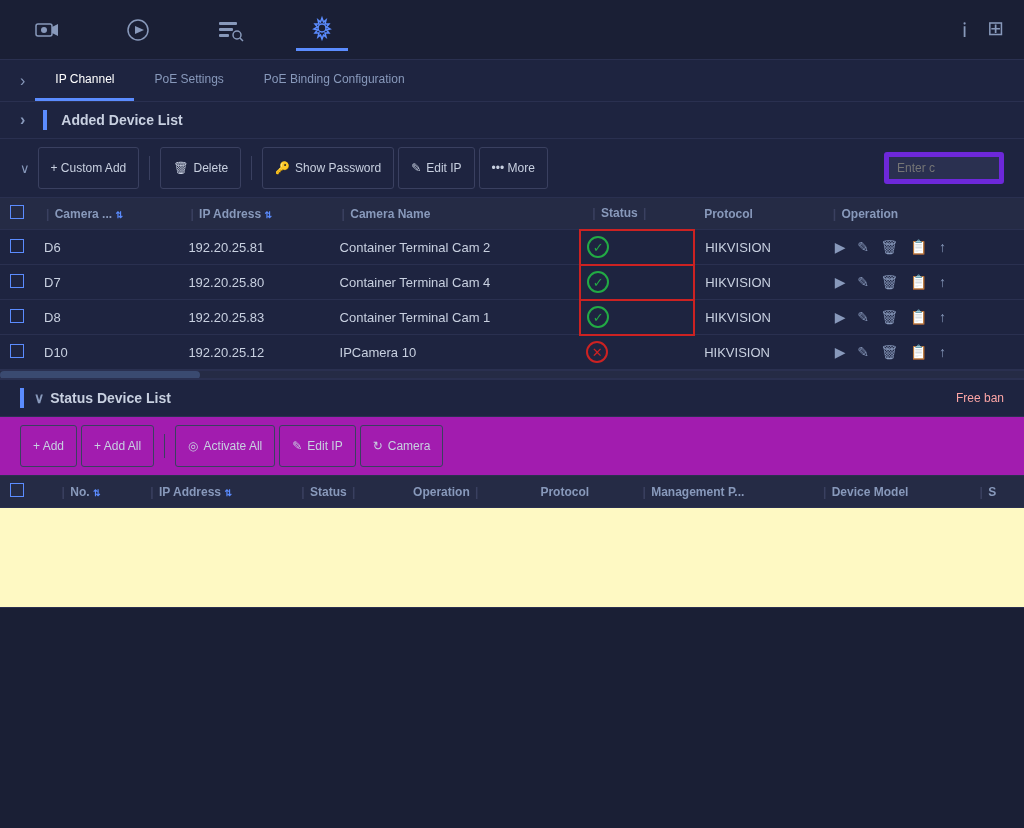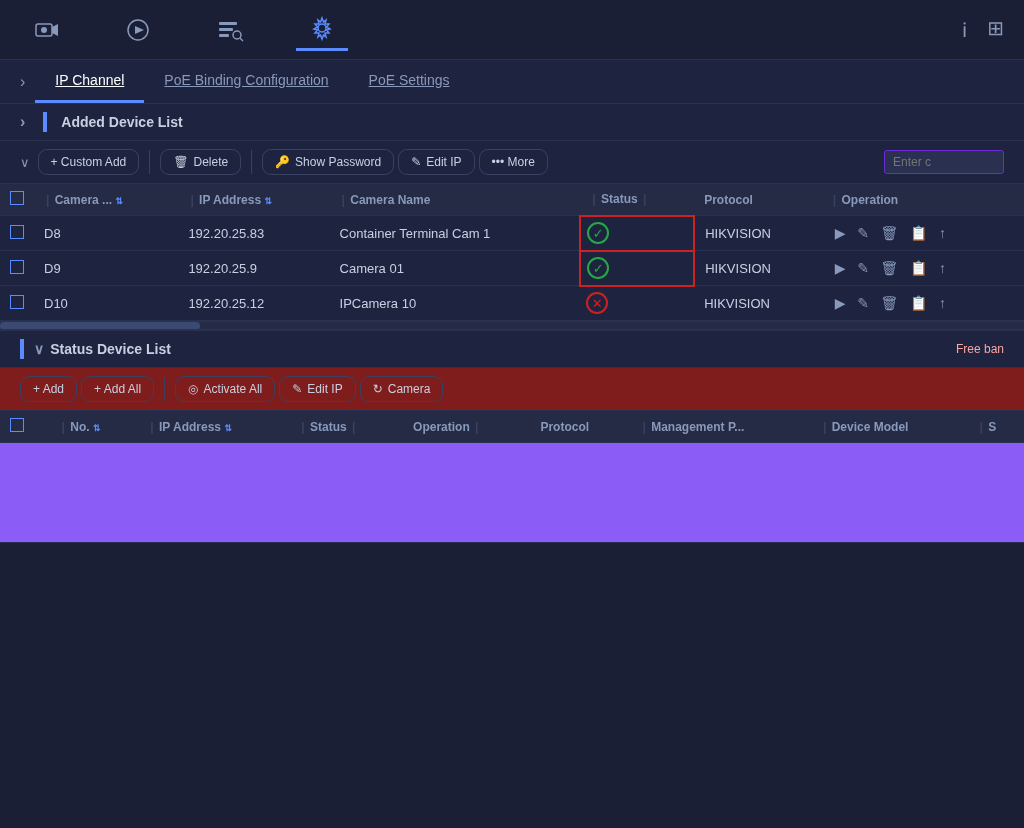--- a/index.html
+++ b/index.html
@@ -55,23 +55,22 @@
       align-items: center;
       background: #1e2440;
       padding: 0 20px;
       gap: 0;
       border-bottom: 1px solid #2a3050;
     }
     .tab-item {
       padding: 12px 20px;
       cursor: pointer;
       color: #8899bb;
-      font-size: 14px;
+      font-size: 12px;
       border-bottom: 3px solid transparent;
-      text-decoration: underline;
     }
     .tab-item.active {
       color: #fff;
       border-bottom: 3px solid #5b8cff;
     }
     .sidebar-arrow {
       color: #8899bb;
       margin-right: 10px;
       font-size: 16px;
     }
@@ -101,38 +100,38 @@
       align-items: center;
       padding: 8px 20px;
       background: #1e2440;
       gap: 4px;
       border-bottom: 1px solid #2a3050;
     }
     .toolbar-btn {
       display: flex;
       align-items: center;
       gap: 5px;
-      padding: 5px 12px;
+      padding: 13px 12px;
       background: transparent;
       border: 1px solid #3a4060;
-      border-radius: 9px;
+      border-radius: 3px;
       color: #c8d0e0;
       cursor: pointer;
       font-size: 12px;
     }
     .toolbar-separator {
       width: 1px;
       height: 24px;
       background: #3a4060;
       margin: 0 6px;
     }
     .toolbar-input {
       margin-left: auto;
       background: #2a3050;
-      border: 1px solid #6d28d9;
+      border: 5px solid #6d28d9;
       color: #c8d0e0;
       padding: 4px 8px;
       border-radius: 3px;
       font-size: 12px;
       width: 120px;
     }
 
     
     .device-table {
       width: 100%;
@@ -206,27 +205,27 @@
       gap: 6px;
       color: #c8d0e0;
       font-size: 14px;
       font-weight: bold;
     }
     .online-toolbar {
       display: flex;
       align-items: center;
       padding: 8px 20px;
       gap: 4px;
-      background: #7f1d1d;
+      background: #a21caf;
       border-bottom: 1px solid #2a3050;
     }
     .online-table {
       width: 100%;
       border-collapse: collapse;
-      background: #8b5cf6;
+      background: #fef9c3;
     }
     .online-table thead tr {
       background: #252b45;
       color: #8899bb;
       font-size: 12px;
     }
     .online-table th, .online-table td {
       padding: 7px 10px;
       border-bottom: 1px solid #2a3050;
       text-align: left;
@@ -292,22 +291,22 @@
   </div>
   <div class="top-nav-right">
     <span style="cursor:pointer; font-size:20px;">ℹ</span>
     <span style="cursor:pointer; font-size:20px;">⊞</span>
   </div>
 </div>
 
 <div class="tab-row">
   <span class="sidebar-arrow">›</span>
   <div class="tab-item active">IP Channel</div>
+  <div class="tab-item">PoE Settings</div>
   <div class="tab-item">PoE Binding Configuration</div>
-  <div class="tab-item">PoE Settings</div>
 </div>
 
 <div class="section-header">
   <span class="sidebar-arrow">›</span>
   <div class="blue-bar"></div>
   <span>Added Device List</span>
 </div>
 
 <div class="toolbar">
   <span class="collapse-arrow" style="margin-right:4px; color:#8899bb;">∨</span>
@@ -338,57 +337,74 @@
         <th><span class="pipe">|</span> Camera ... <span class="sort-arrows">⇅</span></th>
         <th><span class="pipe">|</span> IP Address <span class="sort-arrows">⇅</span></th>
         <th><span class="pipe">|</span> Camera Name</th>
         <th><span class="pipe">|</span> Status <span class="pipe">|</span></th>
         <th>Protocol</th>
         <th><span class="pipe">|</span> Operation</th>
       </tr>
     </thead>
     <tbody>
 
-
-
       <tr>
         <td><span class="checkbox"></span></td>
-        <td>D8</td>
-        <td>192.20.25.83</td>
-        <td>Container Terminal Cam 1</td>
+        <td>D6</td>
+        <td>192.20.25.81</td>
+        <td>Container Terminal Cam 2</td>
         <td style="border: 2px solid #cc2222; padding: 4px 6px;">
           <span class="status-badge online">✓</span>
         </td>
         <td>HIKVISION</td>
         <td>
           <button class="op-btn">▶</button>
           <button class="op-btn">✎</button>
           <button class="op-btn">🗑</button>
           <button class="op-btn">📋</button>
           <button class="op-btn">↑</button>
         </td>
       </tr>
 
       <tr>
         <td><span class="checkbox"></span></td>
-        <td>D9</td>
-        <td>192.20.25.9</td>
-        <td>Camera 01</td>
+        <td>D7</td>
+        <td>192.20.25.80</td>
+        <td>Container Terminal Cam 4</td>
         <td style="border: 2px solid #cc2222; padding: 4px 6px;">
           <span class="status-badge online">✓</span>
         </td>
         <td>HIKVISION</td>
         <td>
           <button class="op-btn">▶</button>
           <button class="op-btn">✎</button>
           <button class="op-btn">🗑</button>
           <button class="op-btn">📋</button>
           <button class="op-btn">↑</button>
         </td>
       </tr>
+
+      <tr>
+        <td><span class="checkbox"></span></td>
+        <td>D8</td>
+        <td>192.20.25.83</td>
+        <td>Container Terminal Cam 1</td>
+        <td style="border: 2px solid #cc2222; padding: 4px 6px;">
+          <span class="status-badge online">✓</span>
+        </td>
+        <td>HIKVISION</td>
+        <td>
+          <button class="op-btn">▶</button>
+          <button class="op-btn">✎</button>
+          <button class="op-btn">🗑</button>
+          <button class="op-btn">📋</button>
+          <button class="op-btn">↑</button>
+        </td>
+      </tr>
+
 
       <tr>
         <td><span class="checkbox"></span></td>
         <td>D10</td>
         <td>192.20.25.12</td>
         <td>IPCamera 10</td>
         <td style="padding: 4px 6px;">
           <span class="status-badge offline">✕</span>
         </td>
         <td>HIKVISION</td>

